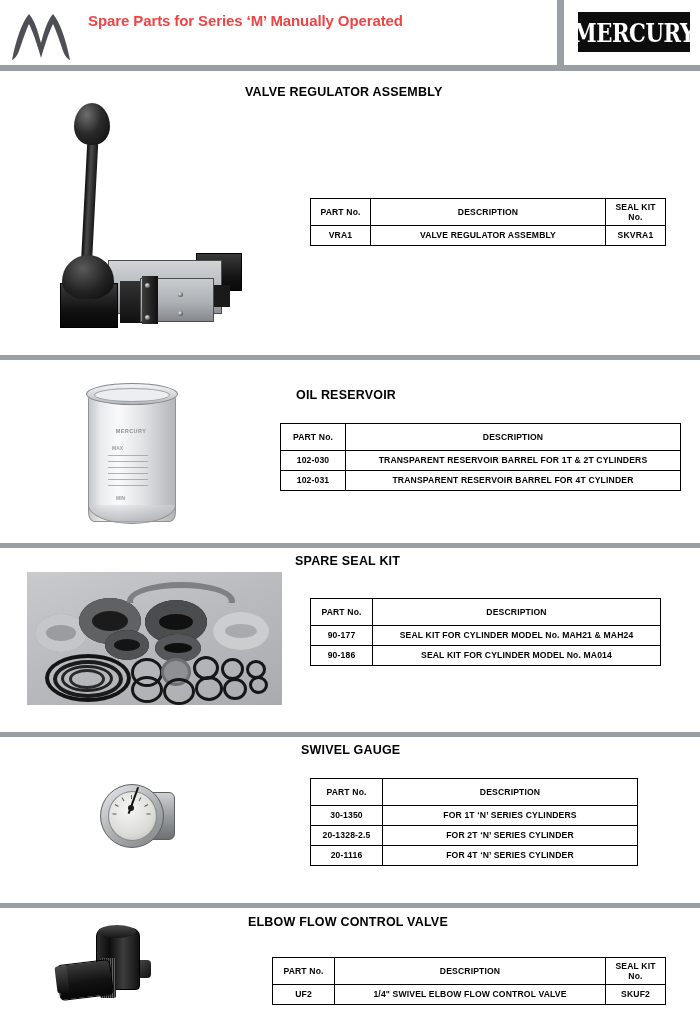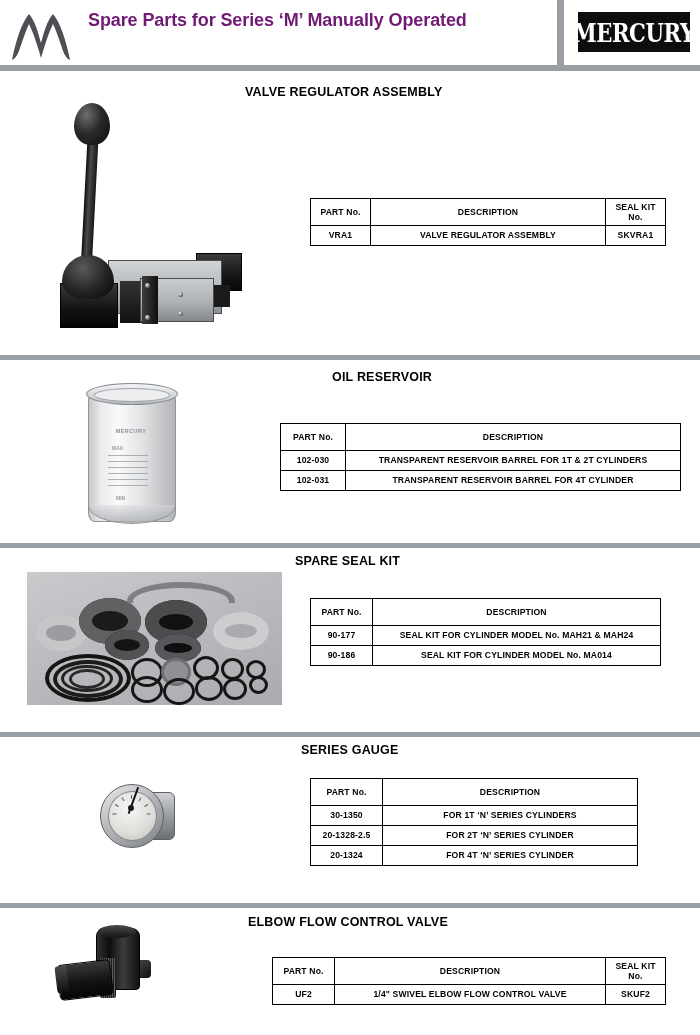--- a/index.html
+++ b/index.html
@@ -24,25 +24,25 @@
   }
   .logo-mark {
     position: absolute;
     left: 10px; top: 10px;
     width: 62px; height: 52px;
   }
   .header-title {
     position: absolute;
     left: 88px; top: 10px;
     width: 450px;
-    font-size: 18px;
+    font-size: 15px;
     font-weight: bold;
     line-height: 21px;
     letter-spacing: -0.1px;
-    color: #701a75;
+    color: #ef4444;
   }
   .header-vdivider {
     position: absolute;
     left: 557px; top: 0;
     width: 7px; height: 70px;
     background: #9a9ea5;
   }
   .brand-box {
     position: absolute;
     left: 578px; top: 12px;
@@ -388,21 +388,21 @@
     <tr>
       <td>VRA1</td>
       <td>VALVE REGULATOR ASSEMBLY</td>
       <td>SKVRA1</td>
     </tr>
   </tbody>
 </table>
 
 <div class="divider" style="top:355px;"></div>
 
-<div class="sec-title" style="left:296px; top:370px;margin-left:36px;">OIL RESERVOIR</div>
+<div class="sec-title" style="left:296px; top:388px;">OIL RESERVOIR</div>
 
 <div class="photo">
   <div class="or-barrel"></div>
   <div class="or-bottom"></div>
   <div class="or-rim-top"></div>
   <div class="or-rim-inner"></div>
   <div class="or-brand">MERCURY</div>
   <div class="or-max">MAX</div>
   <div class="or-min">MIN</div>
   <div class="or-tick" style="left:108px; top:455px; width:40px;"></div>
@@ -486,21 +486,21 @@
     </tr>
     <tr>
       <td>90-186</td>
       <td>SEAL KIT FOR CYLINDER MODEL No. MA014</td>
     </tr>
   </tbody>
 </table>
 
 <div class="divider" style="top:732px;"></div>
 
-<div class="sec-title" style="left:301px; top:743px;">SERIES GAUGE</div>
+<div class="sec-title" style="left:301px; top:743px;">SWIVEL GAUGE</div>
 
 <div class="photo">
   <div class="g-side"></div>
   <div class="g-case"></div>
   <div class="g-face"></div>
   <div class="g-tick" style="left:131px; top:795px; transform:rotate(-60deg);"></div>
   <div class="g-tick" style="left:131px; top:795px; transform:rotate(-30deg);"></div>
   <div class="g-tick" style="left:131px; top:795px; transform:rotate(0deg);"></div>
   <div class="g-tick" style="left:131px; top:795px; transform:rotate(30deg);"></div>
   <div class="g-tick" style="left:131px; top:795px; transform:rotate(60deg);"></div>
@@ -524,21 +524,21 @@
   <tbody>
     <tr>
       <td>30-1350</td>
       <td>FOR 1T ‘N’ SERIES CYLINDERS</td>
     </tr>
     <tr>
       <td>20-1328-2.5</td>
       <td>FOR 2T ‘N’ SERIES CYLINDER</td>
     </tr>
     <tr>
-      <td>20-1324</td>
+      <td>20-1116</td>
       <td>FOR 4T ‘N’ SERIES CYLINDER</td>
     </tr>
   </tbody>
 </table>
 
 <div class="divider" style="top:903px;"></div>
 
 <div class="sec-title" style="left:248px; top:915px;">ELBOW FLOW CONTROL VALVE</div>
 
 <div class="photo">

